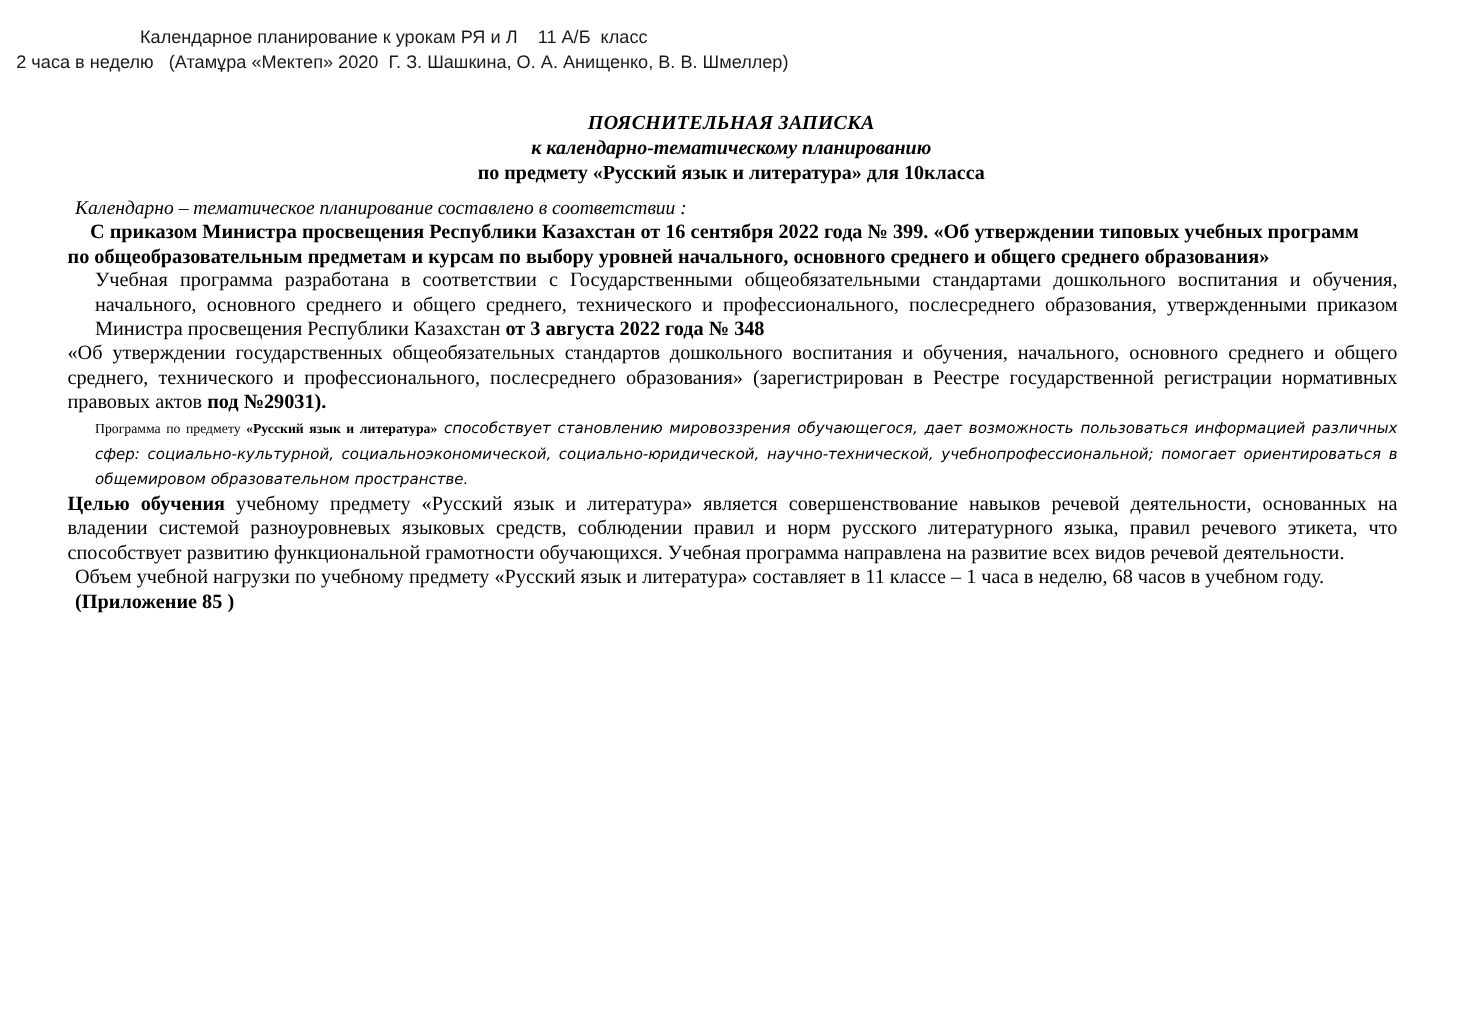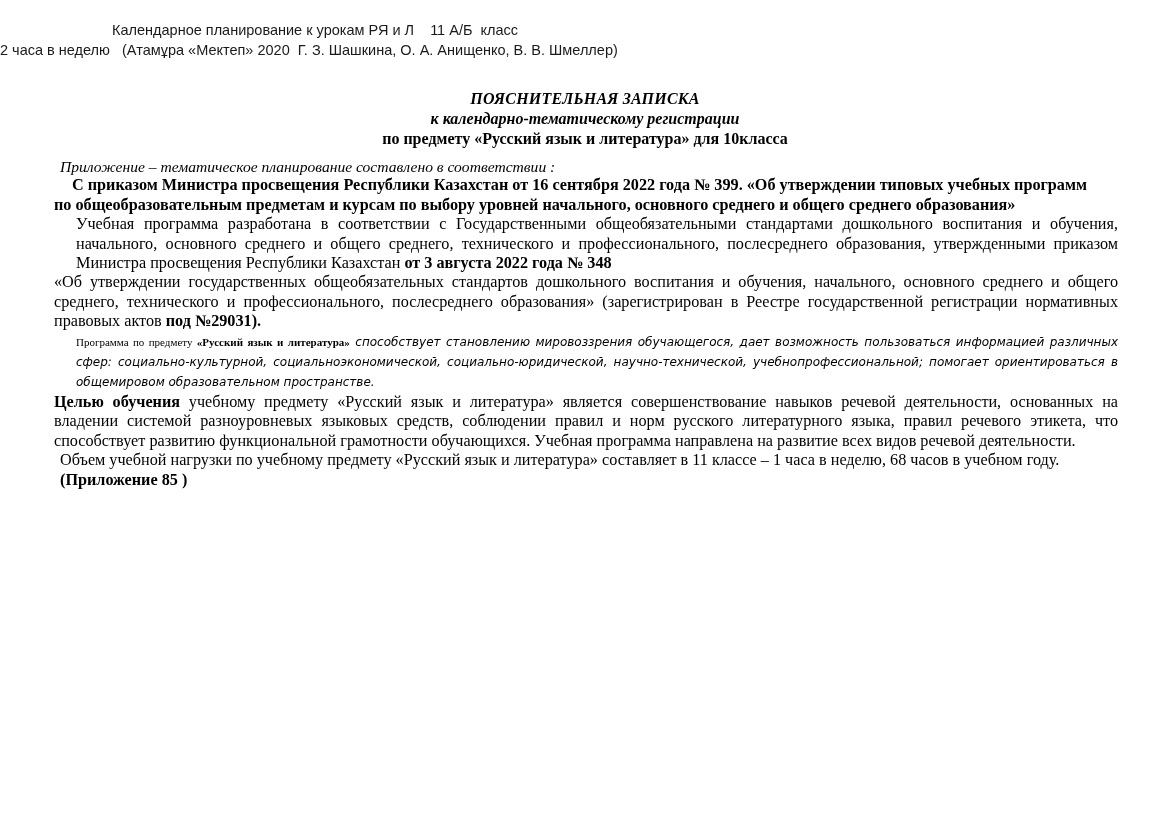--- a/index.html
+++ b/index.html
@@ -33,20 +33,21 @@
     line-height: 20px;
     color: #1a1a1a;
     padding-top: 20px;
   }
   .doc-header .hdr-line-1 {
     padding-left: 112px;
     white-space: pre;
   }
   .doc-header .hdr-line-2 {
     white-space: pre;
+    margin-left: 13px;
   }
 
   
   .title-block {
     margin-top: 29px;
     text-align: center;
     font-size: 16px;
     line-height: 20px;
   }
   .title-block .t-main {
@@ -106,27 +107,27 @@
 
 <div class="page">
 
   <div class="doc-header">
     <div class="hdr-line-1">Календарное планирование к урокам РЯ и Л    11 А/Б  класс</div>
     <div class="hdr-line-2">2 часа в неделю   (Атамұра «Мектеп» 2020  Г. З. Шашкина, О. А. Анищенко, В. В. Шмеллер)</div>
   </div>
 
   <div class="title-block">
     <div class="t-main">ПОЯСНИТЕЛЬНАЯ ЗАПИСКА</div>
-    <div class="t-sub">к календарно-тематическому регистрации</div>
+    <div class="t-sub">к календарно-тематическому планированию</div>
     <div class="t-subject">по предмету «Русский язык и литература» для 10класса</div>
   </div>
 
   <div class="body-block">
 
-    <p class="para no-justify ital indent-sm">Приложение – тематическое планирование составлено в соответствии :</p>
+    <p class="para no-justify ital indent-sm">Календарно – тематическое планирование составлено в соответствии :</p>
 
     <p class="para bold indent-md">
       <span>С приказом  Министра просвещения Республики Казахстан от 16 сентября 2022 года № 399. «Об утверждении типовых учебных программ</span>
     </p>
     <p class="para bold">
       <span>по общеобразовательным предметам и курсам по выбору уровней начального, основного среднего и общего среднего образования»</span>
     </p>
 
     <p class="para indent-lg">
       <span>Учебная программа разработана в соответствии с Государственными общеобязательными стандартами дошкольного воспитания и обучения, начального, основного среднего и общего среднего, технического и профессионального, послесреднего образования, утвержденными приказом Министра просвещения Республики Казахстан </span><span class="bold">от 3 августа 2022 года № 348</span>

